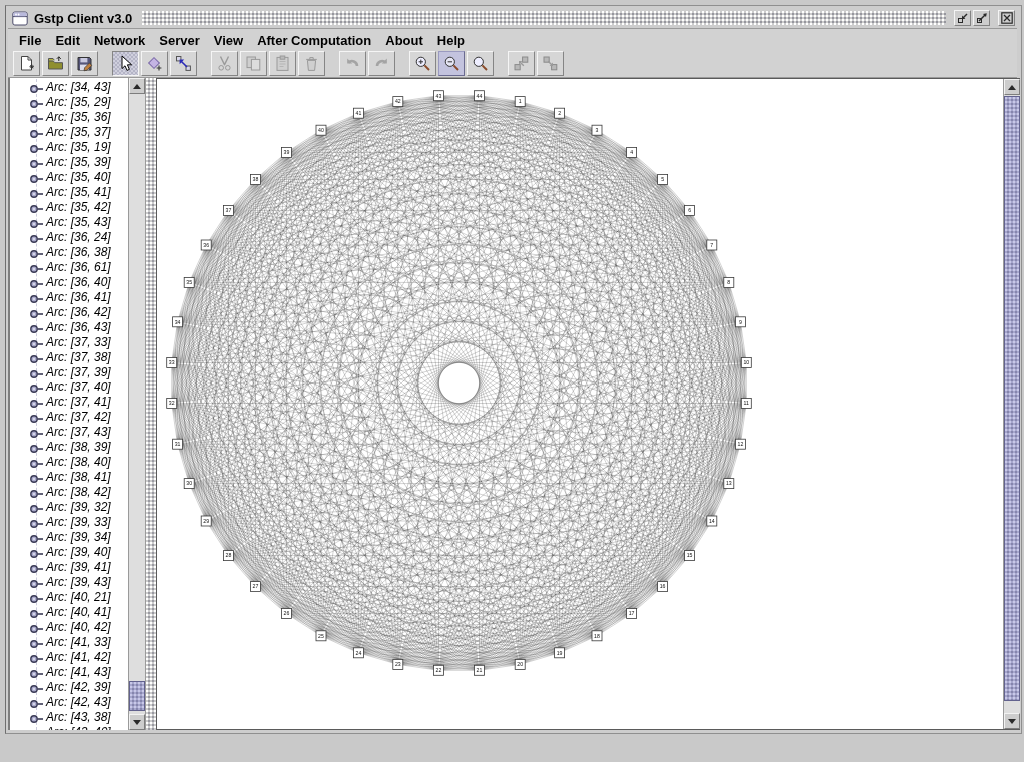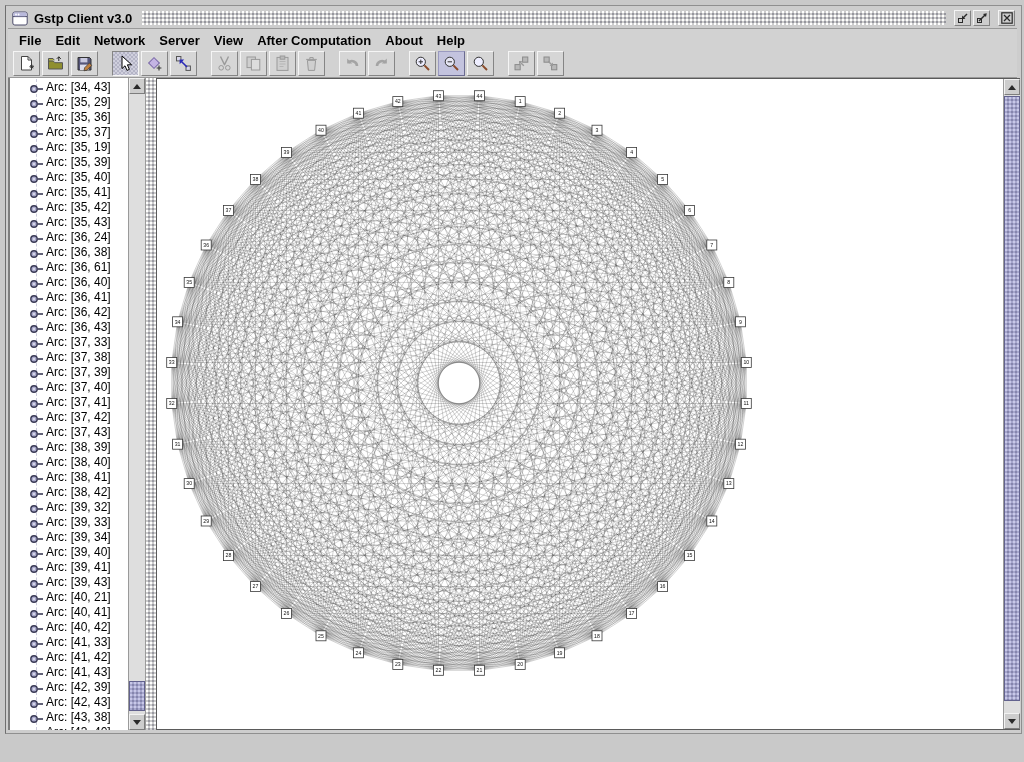--- a/index.html
+++ b/index.html
@@ -48,21 +48,21 @@
     background-size:4px 4px;background-position:0 0,2px 2px;
     border-color:#858585 #f5f5f5 #f5f5f5 #858585;}
   .tb.highlighted{background:#c3c3de;border-color:#9a9ac0 #6a6a90 #6a6a90 #9a9ac0;}
   .tb-gap{width:12px;height:1px;flex:0 0 auto;}
 
   
   .tree-panel{position:absolute;left:8px;top:78px;width:137px;height:652px;
     background:#ffffff;border-left:2px solid #7d7d7d;box-sizing:border-box;overflow:hidden;}
   .tree-list{position:absolute;left:0;top:1px;width:118px;height:651px;overflow:hidden;}
   .tree-list::before{content:"";position:absolute;left:26px;top:0;bottom:0;border-left:1px dashed #ccccdd;}
-  .tree-row{height:15px;display:flex;align-items:center;white-space:nowrap;position:relative;}
+  .tree-row{height:15px;display:flex;align-items:center;white-space:nowrap;position:relative;font-style:italic;}
   .tree-icon{width:16px;height:12px;margin-left:19px;flex:0 0 auto;}
   .tree-label{font-size:12px;color:#000;margin-left:1px;}
 
   
   .sb-v{position:absolute;top:0;bottom:0;width:17px;background:#dedede;border-left:1px solid #9a9a9a;box-sizing:border-box;}
   .sb-btn{position:absolute;left:0;width:16px;height:16px;background:#cdcdcd;
     border:1px solid;border-color:#f2f2f2 #7d7d7d #7d7d7d #f2f2f2;box-sizing:border-box;
     display:flex;align-items:center;justify-content:center;padding:0;}
   .sb-btn.up{top:0;}
   .sb-btn.down{bottom:0;}

